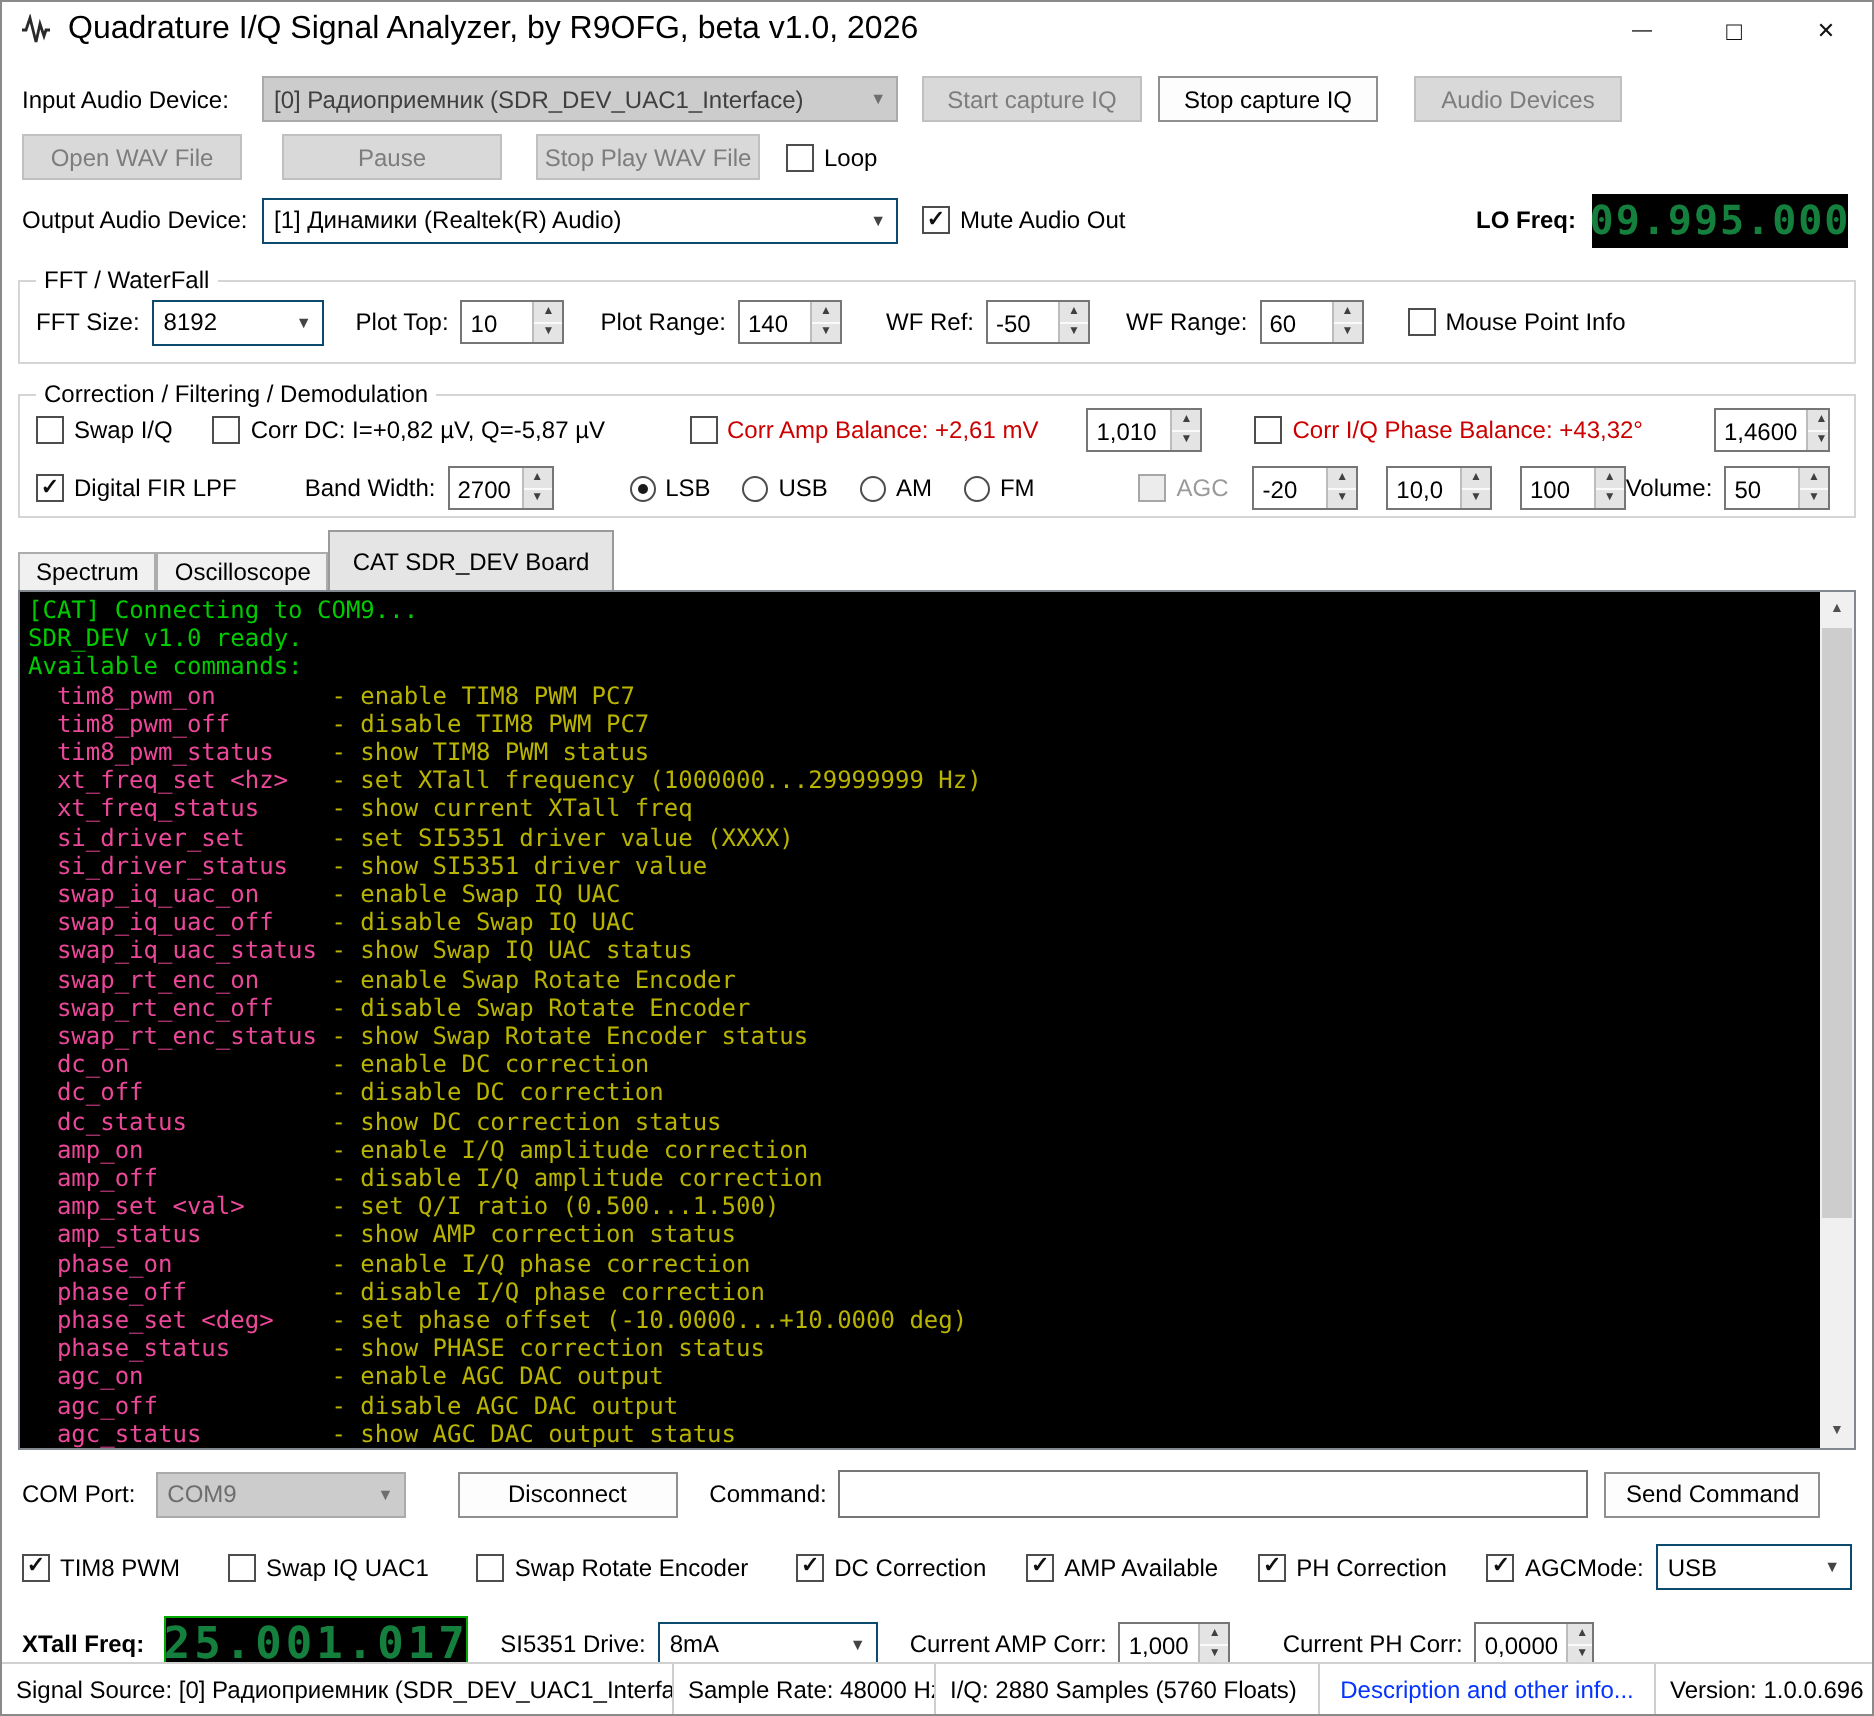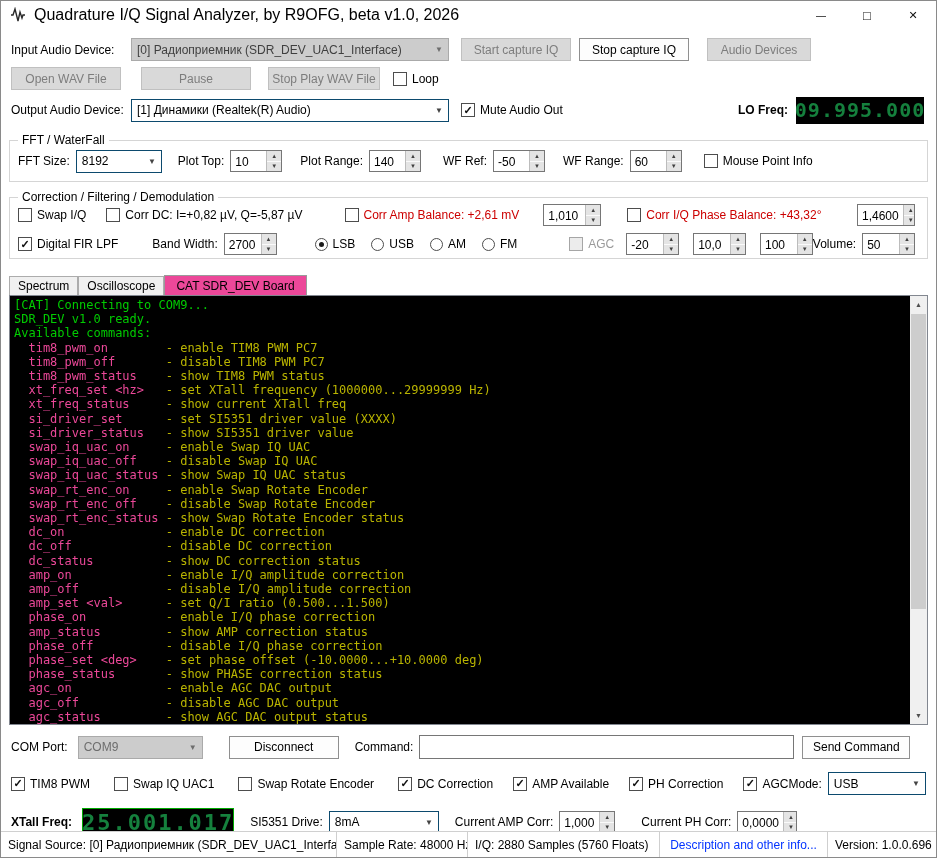--- a/index.html
+++ b/index.html
@@ -55,21 +55,21 @@
   .led.lo{width:128px;height:27px;font-size:20px;letter-spacing:1px;margin-right:12px}
   .led.xtall{width:152px;height:28px;font-size:22px;letter-spacing:2px;border:1px solid #00aa00}
 
   
   .group{border:1px solid #d5d5d5;position:relative;margin:0 8px;background:#fff}
   .group .glabel{position:absolute;top:-8px;left:8px;background:#fff;padding:0 4px;white-space:nowrap}
 
   
   .tabstrip{display:flex;align-items:flex-end;margin:14px 16px 0 8px;height:22px}
   .tab{border:1px solid #acacac;border-bottom:none;background:#f0f0f0;padding:2px 8px 3px;height:19px;display:flex;align-items:center;margin-right:0;white-space:nowrap}
-  .tab.active{background:#ec4899;height:20px;padding:2px 11px 1px;border-color:#9a9a9a;position:relative;z-index:2}
+  .tab.active{background:#e5e5e5;height:30px;padding:2px 11px 1px;border-color:#9a9a9a;position:relative;z-index:2}
 
   
   .terminal{margin:0 8px;background:#000;height:430px;border:1px solid #828790;position:relative;overflow:hidden}
   .term-text{position:absolute;left:4px;top:2px;right:20px;bottom:0;font-family:"DejaVu Sans Mono","Liberation Mono",monospace;font-size:12px;line-height:14.2px}
   .tl{white-space:pre}
   .tg{color:#00cc00}
   .tc{color:#ec4899;display:inline-block;width:21ch;padding-left:2ch}
   .td{color:#b9b400}
   .vscroll{position:absolute;right:0;top:0;bottom:0;width:17px;background:#f0f0f0}
   .varrow{height:17px;width:17px;display:flex;align-items:center;justify-content:center;font-size:7px;color:#505050;background:#f0f0f0}
@@ -305,22 +305,22 @@
         <div class="tl"><span class="tc">swap_iq_uac_status</span><span class="td">- show Swap IQ UAC status</span></div>
         <div class="tl"><span class="tc">swap_rt_enc_on</span><span class="td">- enable Swap Rotate Encoder</span></div>
         <div class="tl"><span class="tc">swap_rt_enc_off</span><span class="td">- disable Swap Rotate Encoder</span></div>
         <div class="tl"><span class="tc">swap_rt_enc_status</span><span class="td">- show Swap Rotate Encoder status</span></div>
         <div class="tl"><span class="tc">dc_on</span><span class="td">- enable DC correction</span></div>
         <div class="tl"><span class="tc">dc_off</span><span class="td">- disable DC correction</span></div>
         <div class="tl"><span class="tc">dc_status</span><span class="td">- show DC correction status</span></div>
         <div class="tl"><span class="tc">amp_on</span><span class="td">- enable I/Q amplitude correction</span></div>
         <div class="tl"><span class="tc">amp_off</span><span class="td">- disable I/Q amplitude correction</span></div>
         <div class="tl"><span class="tc">amp_set &lt;val&gt;</span><span class="td">- set Q/I ratio (0.500...1.500)</span></div>
+        <div class="tl"><span class="tc">amp_status</span><span class="td">- show AMP correction status</span></div>
         <div class="tl"><span class="tc">phase_on</span><span class="td">- enable I/Q phase correction</span></div>
-        <div class="tl"><span class="tc">amp_status</span><span class="td">- show AMP correction status</span></div>
         <div class="tl"><span class="tc">phase_off</span><span class="td">- disable I/Q phase correction</span></div>
         <div class="tl"><span class="tc">phase_set &lt;deg&gt;</span><span class="td">- set phase offset (-10.0000...+10.0000 deg)</span></div>
         <div class="tl"><span class="tc">phase_status</span><span class="td">- show PHASE correction status</span></div>
         <div class="tl"><span class="tc">agc_on</span><span class="td">- enable AGC DAC output</span></div>
         <div class="tl"><span class="tc">agc_off</span><span class="td">- disable AGC DAC output</span></div>
         <div class="tl"><span class="tc">agc_status</span><span class="td">- show AGC DAC output status</span></div>
       </div>
     <div class="vscroll">
       <span class="varrow scr-up">▲</span>
       <span class="vthumb"></span>

